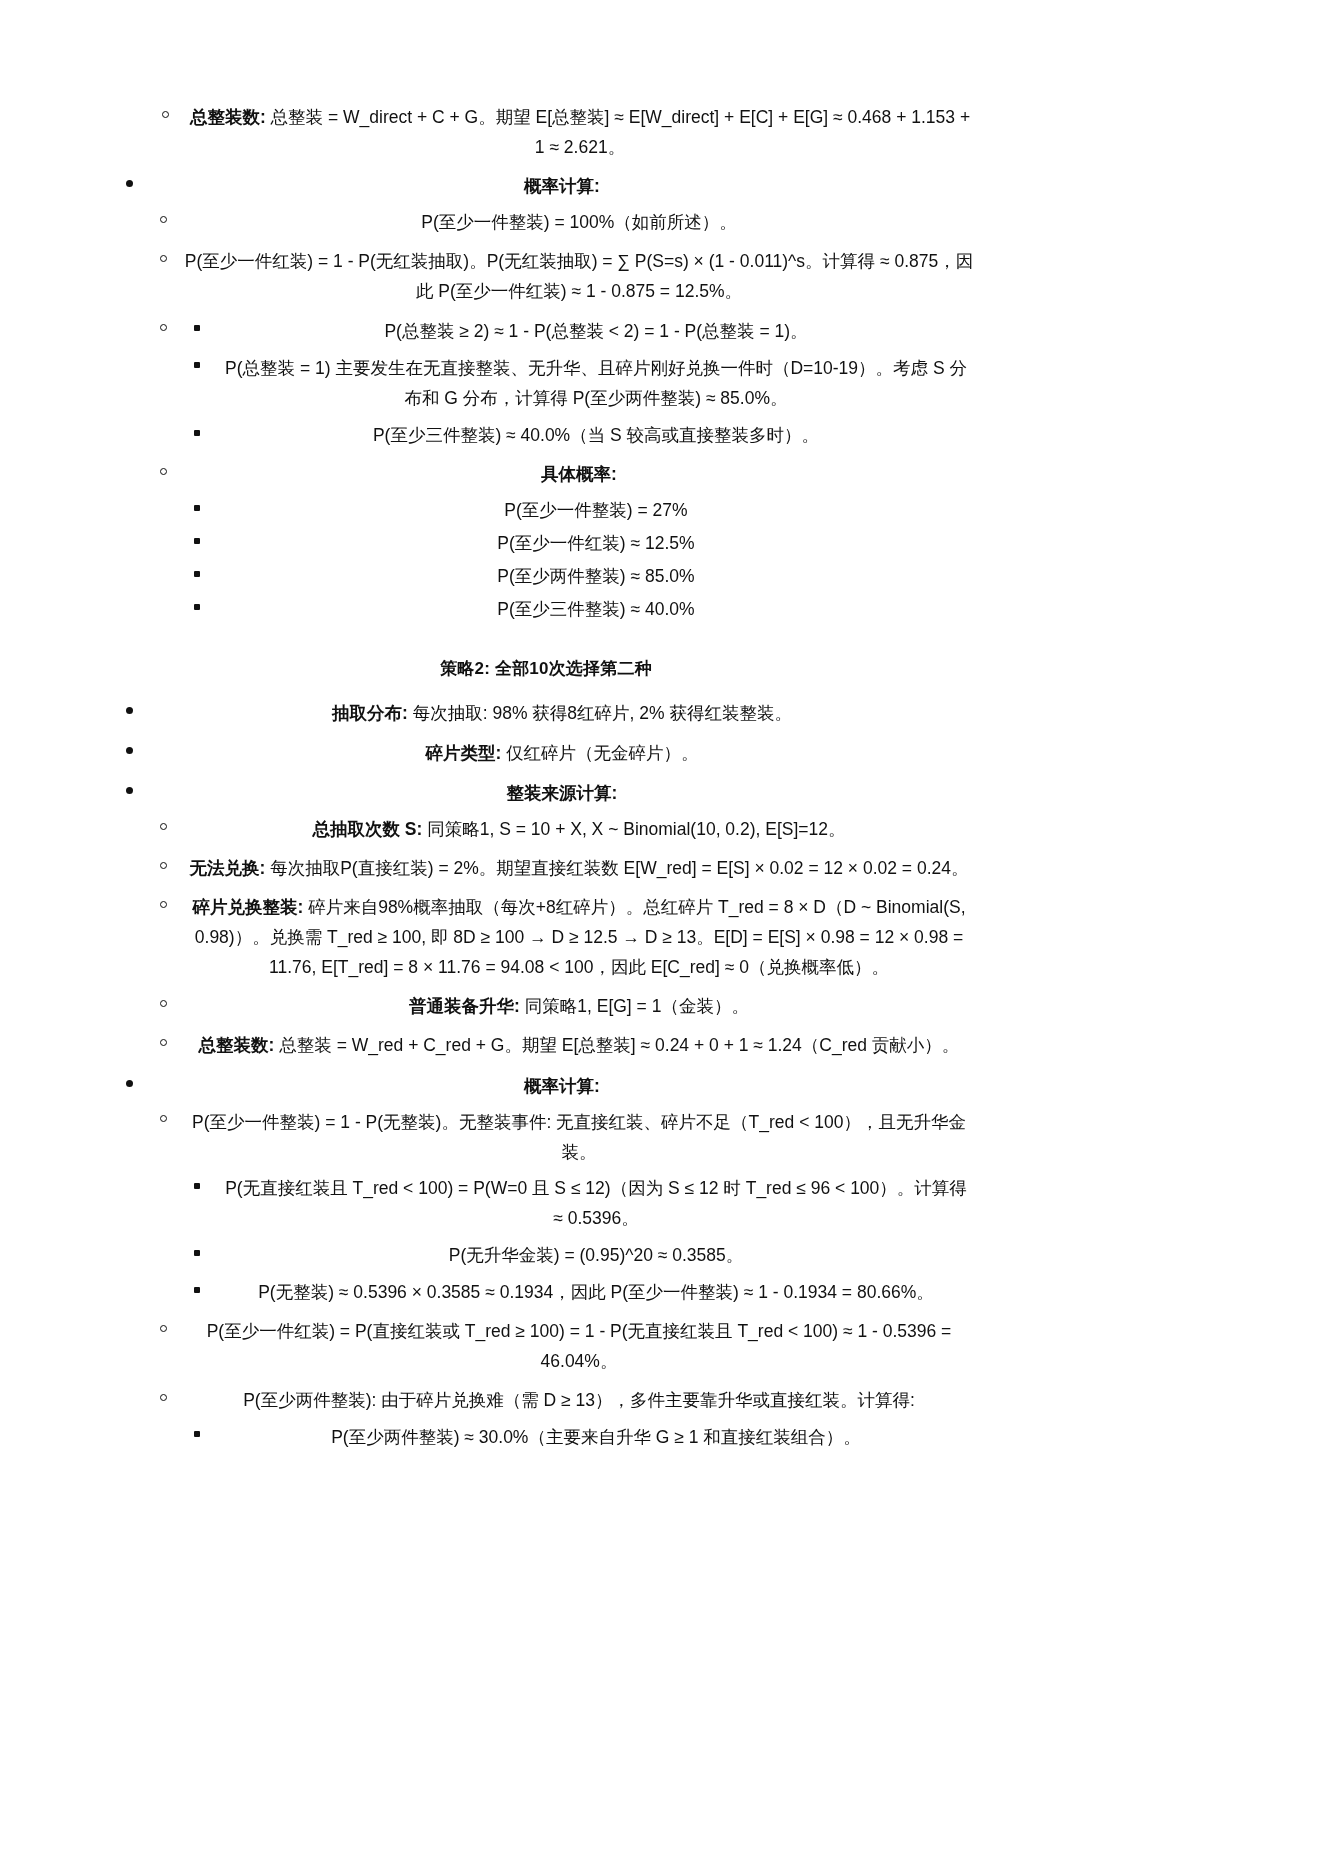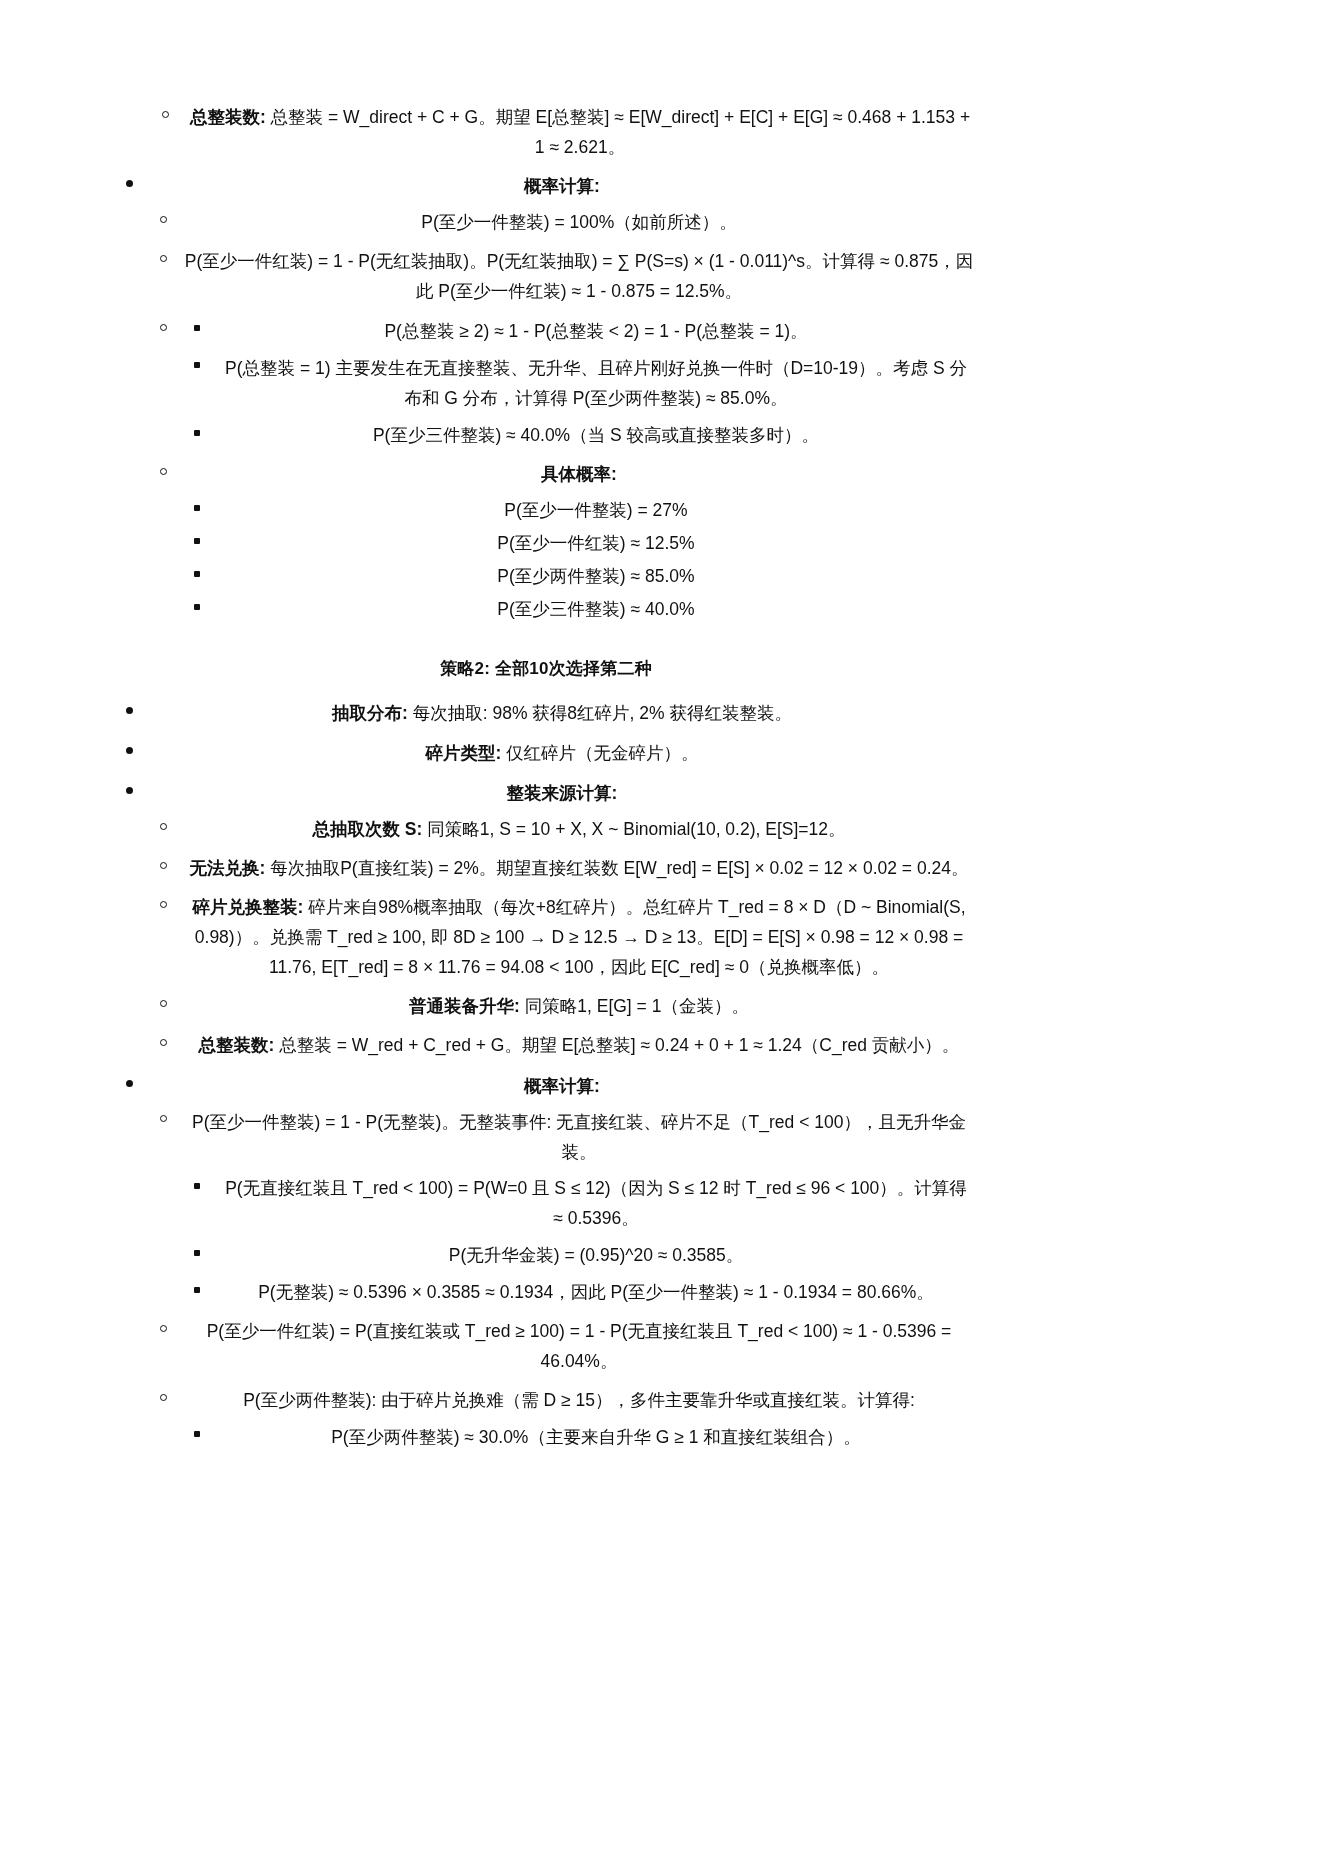--- a/index.html
+++ b/index.html
@@ -234,21 +234,21 @@
                 <span class="txt">P(无整装) ≈ 0.5396 × 0.3585 ≈ 0.1934，因此 P(至少一件整装) ≈ 1 - 0.1934 = 80.66%。</span>
               </li>
             </ul>
           </li>
           <li>
             <span class="bullet"></span>
             <span class="txt">P(至少一件红装) = P(直接红装或 T_red ≥ 100) = 1 - P(无直接红装且 T_red &lt; 100) ≈ 1 - 0.5396 = 46.04%。</span>
           </li>
           <li>
             <span class="bullet"></span>
-            <span class="txt">P(至少两件整装): 由于碎片兑换难（需 D ≥ 15），多件主要靠升华或直接红装。计算得:</span>
+            <span class="txt">P(至少两件整装): 由于碎片兑换难（需 D ≥ 13），多件主要靠升华或直接红装。计算得:</span>
             <ul class="lvl3">
               <li>
                 <span class="bullet"></span>
                 <span class="txt">P(至少两件整装) ≈ 30.0%（主要来自升华 G ≥ 1 和直接红装组合）。</span>
               </li>
             </ul>
           </li>
         </ul>
       </li>
     </ul>

